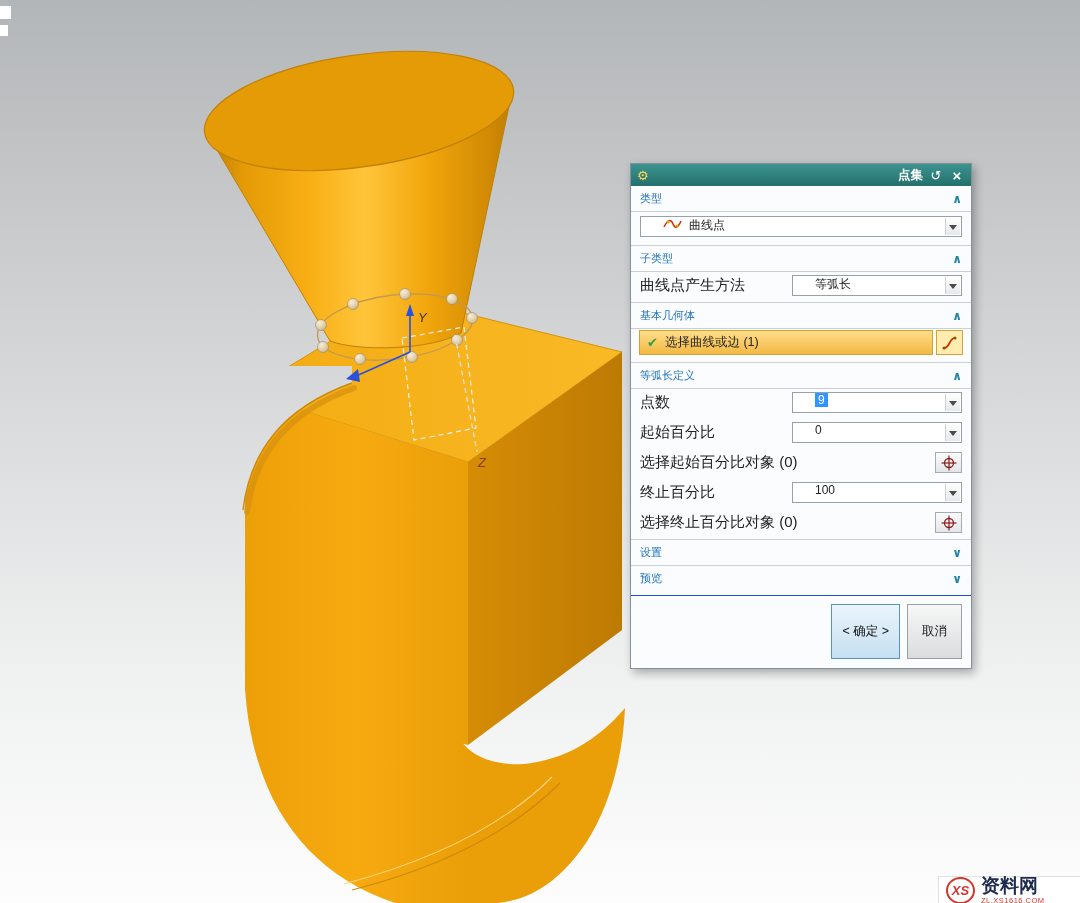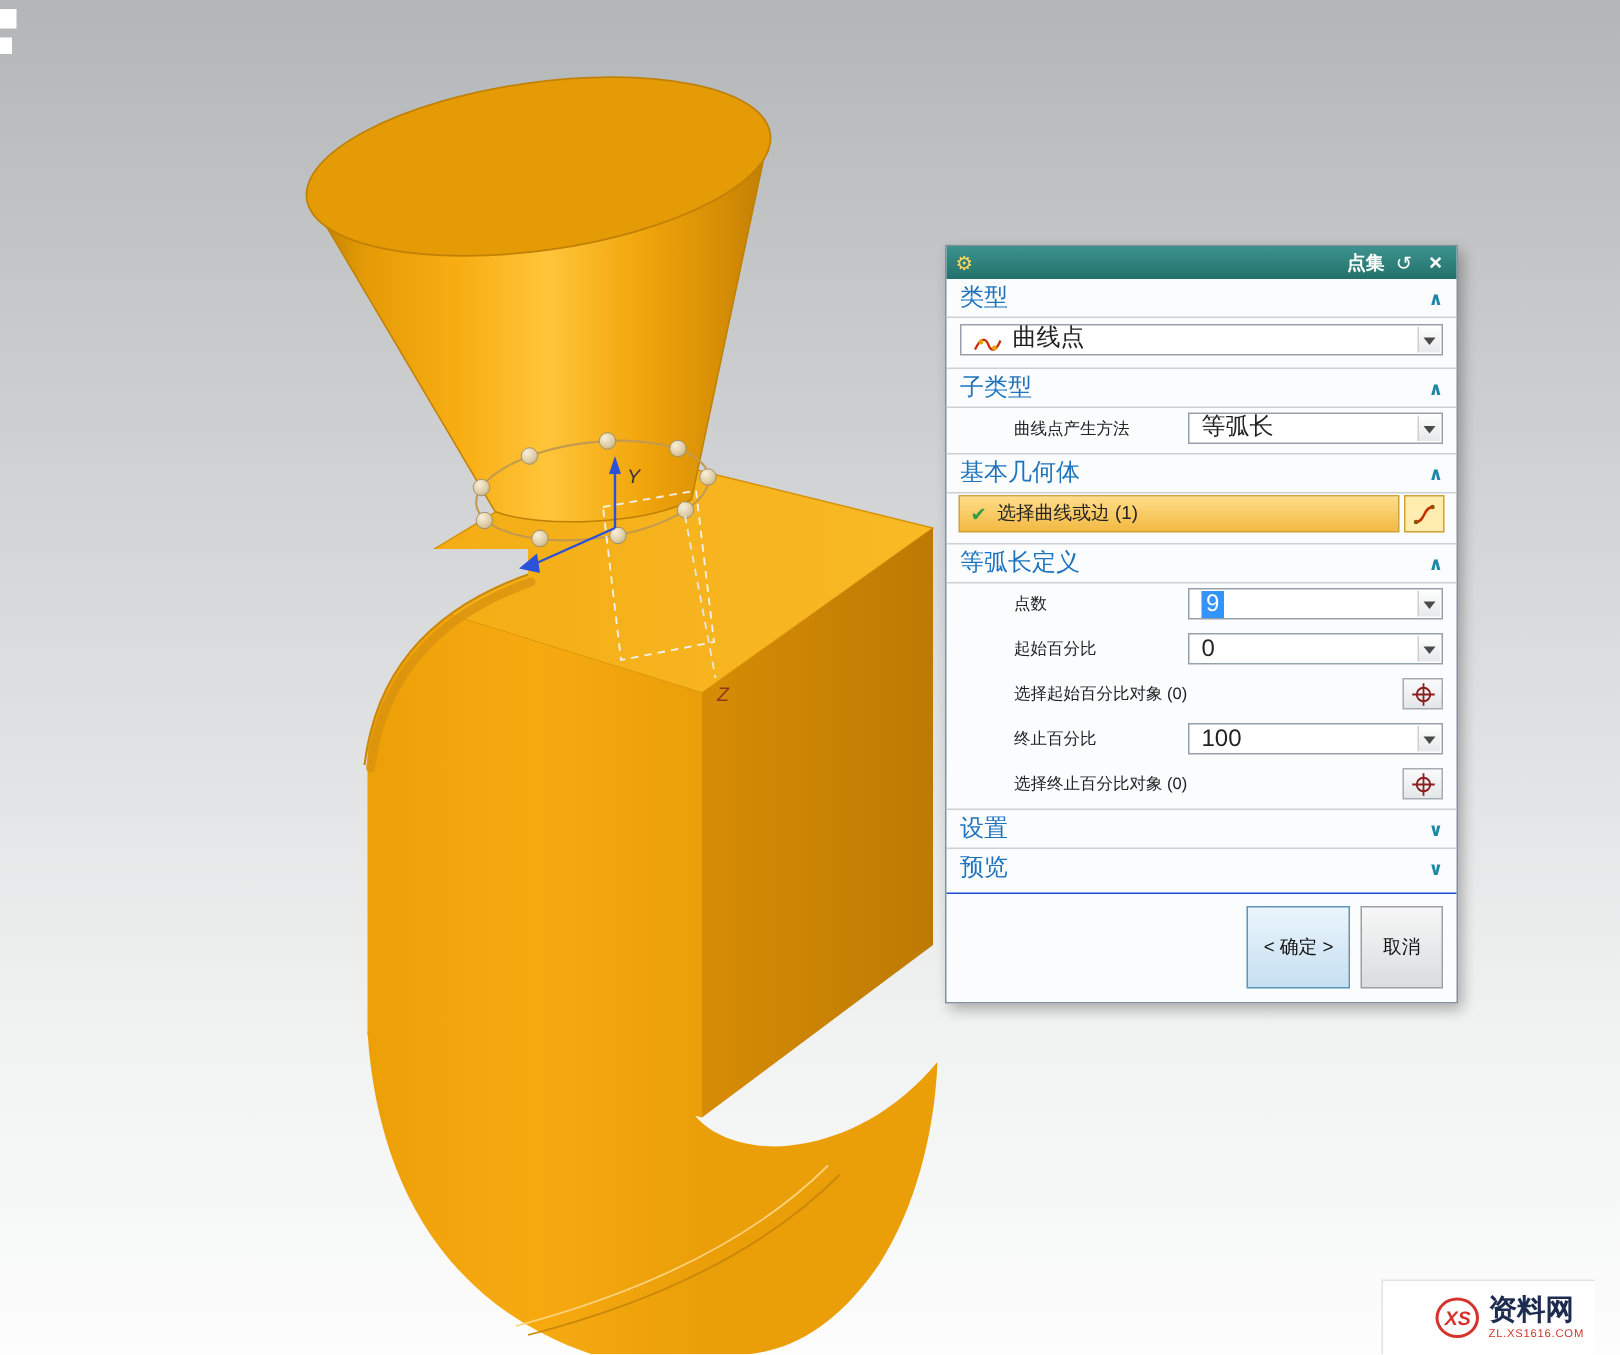--- a/index.html
+++ b/index.html
@@ -14,29 +14,29 @@
             font-size:12.5px; color:#222; }
   .titlebar { height:22px; background:linear-gradient(#3d938e,#23706b); color:#fff;
               display:flex; align-items:center; padding:0 6px; gap:5px; }
   .titlebar .gear { color:#ffd75e; font-size:13px; line-height:1; }
   .titlebar .title { font-weight:bold; font-size:12.5px; flex:1;text-align:right; }
   .titlebar .tbtn { color:#fff; font-size:13px; width:16px; text-align:center; cursor:pointer; line-height:1; }
   .titlebar .close { font-size:15px; font-weight:bold; }
 
   .sec { height:25px; display:flex; align-items:center; padding:0 9px 0 9px; }
   .sec + * { border-top:0; }
-  .sec .sec-label { color:#1e73be; font-size:16px; }
+  .sec .sec-label { color:#1e73be; font-size:11px; }
   .sec .chev { margin-left:auto; color:#1d87a8; font-size:12px; font-weight:bold; }
   .groove { height:1px; background:#cdd0d3; }
 
   .row { display:flex; align-items:center; padding:3px 9px 6px 9px; }
-  .row .lbl { flex:1; font-size:11px; color:#222;margin-left:36px; }
+  .row .lbl { flex:1; font-size:15px; color:#222; }
 
   .combo { position:relative; border:1px solid #97a1ab; background:#fff; height:21px;
-           display:flex; align-items:flex-end; padding:0 18px 0 8px; font-size:16px; }
+           display:flex; align-items:flex-start; padding:0 18px 0 22px; font-size:12px; }
   .combo.full { flex:1; margin:1px 0 2px 0; gap:6px; }
   .combo.w142 { width:170px; }
   .combo-arrow { position:absolute; right:1px; top:1px; bottom:1px; width:15px;
                  background:linear-gradient(#fefefe,#e6e8ea); border-left:1px solid #ccd0d4;
                  display:flex; align-items:center; justify-content:center; }
   .combo-arrow::after { content:""; border:4px solid transparent; border-top:5px solid #4a4a4a; margin-top:5px; }
   .sel-val { background:#3194ff; color:#fff; padding:0 3px; }
 
   .hl-row { display:flex; margin:1px 8px 7px 8px; height:25px; gap:3px; }
   .hl-main { flex:1; background:linear-gradient(#ffdd8a,#f3b943); border:1px solid #cfa23a;
@@ -48,23 +48,23 @@
   .pick-btn { width:27px; height:21px; background:linear-gradient(#fbfbfc,#e3e6e8);
               border:1px solid #a5abb0; display:flex; align-items:center; justify-content:center; }
 
   .btnbar { border-top:1px solid #1d4ed8; padding:8px 9px 9px 9px; display:flex;
             justify-content:flex-end; gap:7px; margin-top:4px; }
   .btn { font-size:12.5px; padding:2px 10px; color:#111; }
   .btn.ok { background:linear-gradient(#eaf5fc,#c6dff1); border:1px solid #5b93bb; }
   .btn.cancel { background:linear-gradient(#f7f7f7,#dadcde); border:1px solid #9aa0a5; padding:18px 14px; }
 
   
-  .watermark { position:absolute; right:17px; bottom:0; width:142px; height:50px; background:#fff;
+  .watermark { position:absolute; right:0; bottom:0; width:142px; height:27px; background:#fff;
                border-left:1px solid #e2e2e2; border-top:1px solid #e2e2e2;
-               display:flex; align-items:center; gap:6px; padding:2px 7px;justify-content:flex-end; }
+               display:flex; align-items:center; gap:6px; padding:2px 7px; }
   .wm-circle { width:29px; height:27px; border:2.5px solid #d5342b; border-radius:50%;
                display:flex; align-items:center; justify-content:center;
                color:#d5342b; font-style:italic; font-weight:bold; font-size:13px; flex:none; }
   .wm-col { display:flex; flex-direction:column; line-height:1.15; }
   .wm-name { font-size:19px; font-weight:bold; color:#1d2b4e; }
   .wm-url { font-size:7.5px; color:#d5342b; letter-spacing:.5px; }
 </style>
 </head>
 <body>
 

